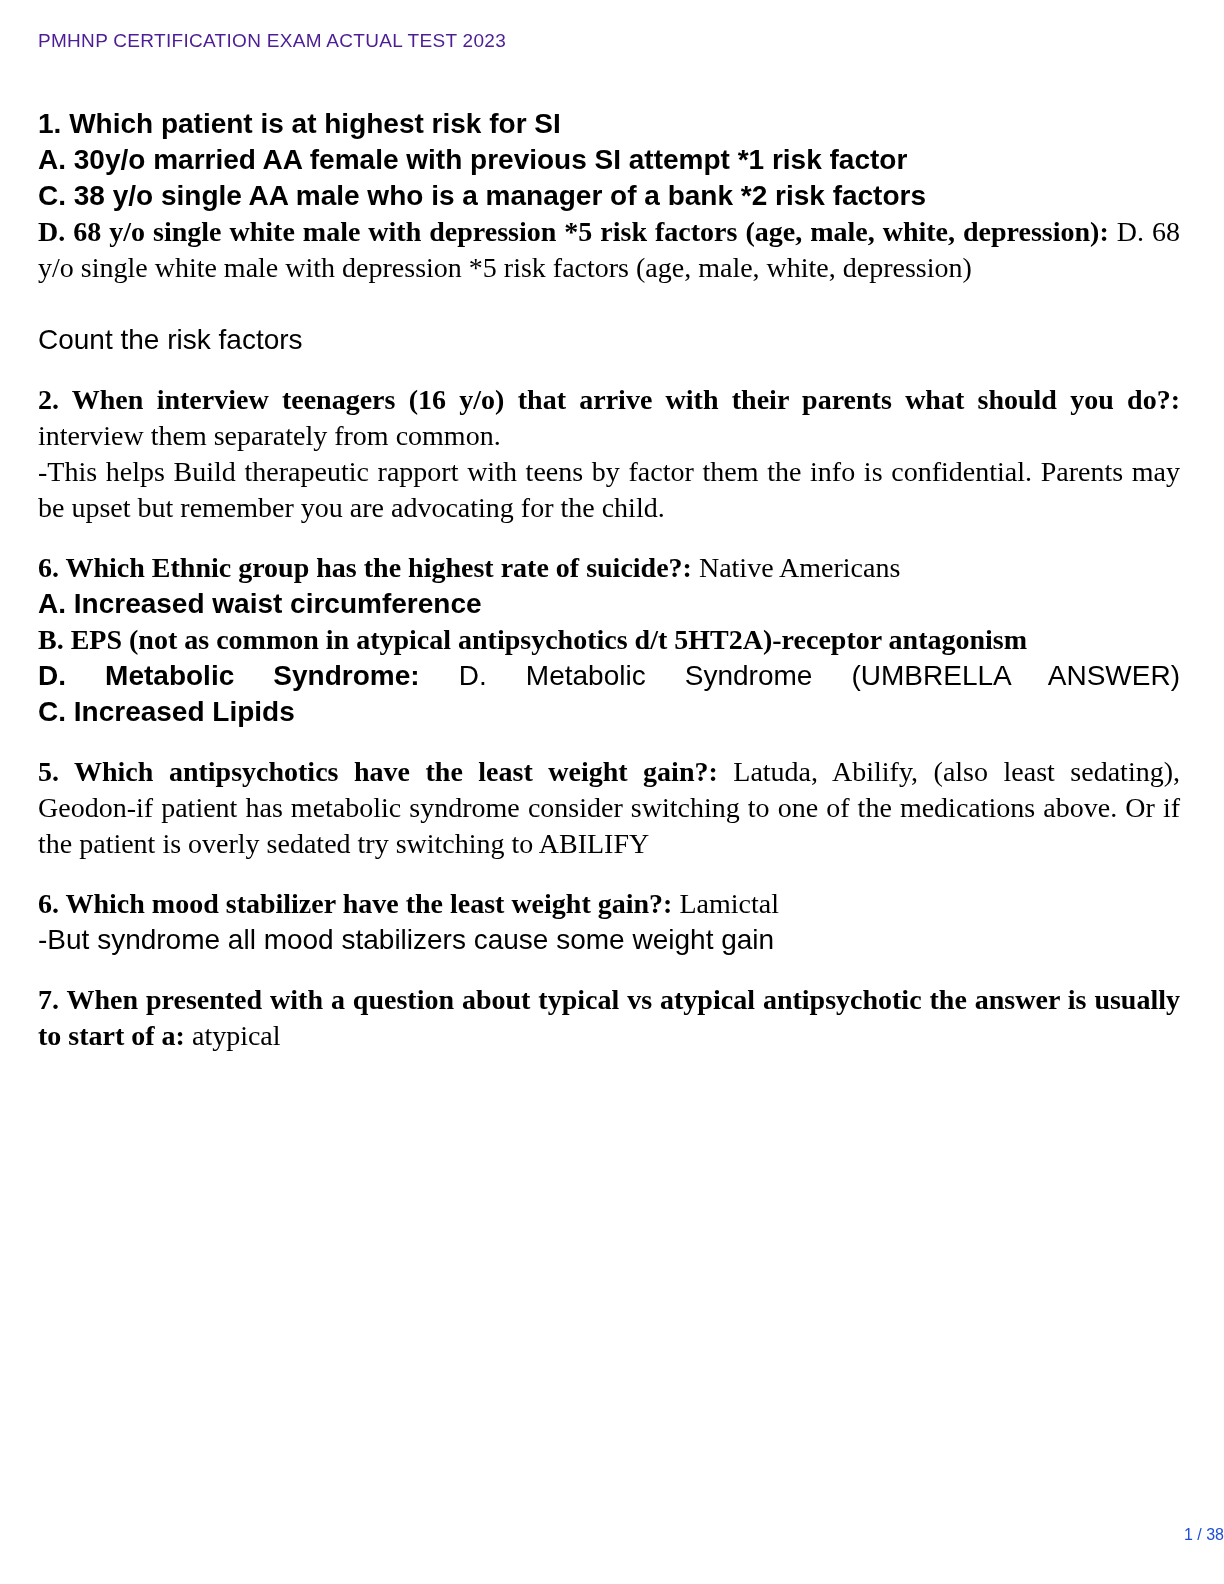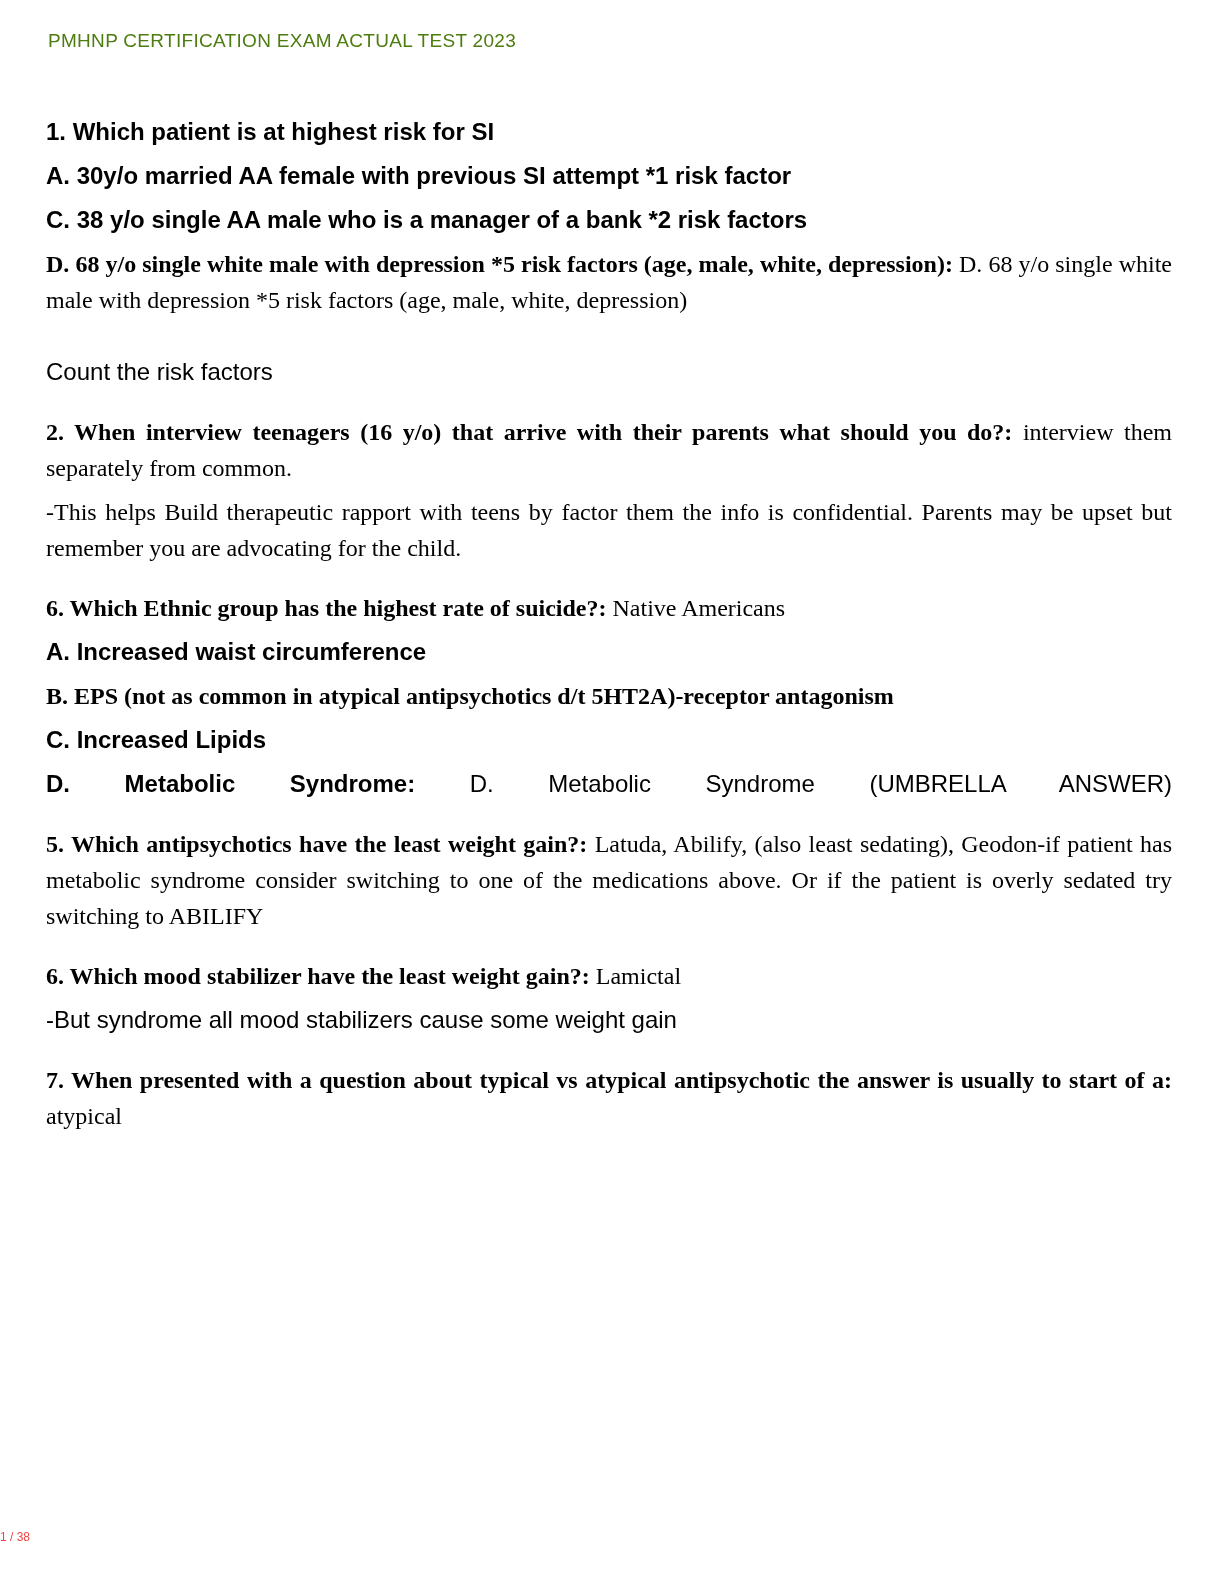--- a/index.html
+++ b/index.html
@@ -14,78 +14,78 @@
     margin: 0 auto;
     background: #ffffff;
     font-family: "Liberation Sans", sans-serif;
     color: #000000;
     overflow: hidden;
     box-sizing: border-box;
   }
   .doc-header {
     position: absolute;
     top: 30px;
-    left: 48px;
+    left: 38px;
     font-size: 19px;
     font-weight: 400;
     letter-spacing: 0.3px;
-    color: #4d7c0f;
+    color: #4c1d95;
   }
   .doc-content {
     position: absolute;
     top: 106px;
     left: 38px;
     width: 1142px;
   }
   .block {
-    margin: 8px;
+    margin: 0;
     padding: 0;
-    font-size: 24px;
+    font-size: 28px;
     line-height: 36px;
     color: #000000;
   }
   .block.line { text-align: left; }
   .block.para { text-align: justify; font-family: Liberation Serif, serif; }
   .block.para-flush {
     text-align: justify;
     text-align-last: justify;
   }
   .gap-q { margin-top: 24px; }
   .gap-blank { margin-top: 36px; }
   .run { font-weight: 400; }
   .run.bold { font-weight: 700; }
   .doc-footer {
     position: absolute;
     bottom: 40px;
     left: 0;
     width: 100%;
-    text-align: left;
-    font-size: 12px;
-    color: #ef4444;
+    text-align: right;
+    font-size: 16px;
+    color: #1d4ed8;
   }
 </style>
 </head>
 <body>
 
 <div class="page">
   <div class="doc-header">PMHNP CERTIFICATION EXAM ACTUAL TEST 2023</div>
 
   <div class="doc-content">
       <p class="block line"><span class="run bold">1. Which patient is at highest risk for SI</span></p>
       <p class="block line"><span class="run bold">A. 30y/o married AA female with previous SI attempt *1 risk factor</span></p>
       <p class="block line"><span class="run bold">C. 38 y/o single AA male who is a manager of a bank *2 risk factors</span></p>
       <p class="block para"><span class="run bold">D. 68 y/o single white male with depression *5 risk factors (age, male, white, depression): </span><span class="run">D. 68 y/o single white male with depression *5 risk factors (age, male, white, depression)</span></p>
       <p class="block line gap-blank"><span class="run">Count the risk factors</span></p>
       <p class="block para gap-q"><span class="run bold">2. When interview teenagers (16 y/o) that arrive with their parents what should you do?: </span><span class="run">interview them separately from common.</span></p>
       <p class="block para"><span class="run">-This helps Build therapeutic rapport with teens by factor them the info is confidential. Parents may be upset but remember you are advocating for the child.</span></p>
       <p class="block para gap-q"><span class="run bold">6. Which Ethnic group has the highest rate of suicide?: </span><span class="run">Native Americans</span></p>
       <p class="block line"><span class="run bold">A. Increased waist circumference</span></p>
       <p class="block para"><span class="run bold">B. EPS (not as common in atypical antipsychotics d/t 5HT2A)-receptor antagonism</span></p>
+      <p class="block para-flush"><span class="run bold">D. Metabolic Syndrome: </span><span class="run">D. Metabolic Syndrome (UMBRELLA ANSWER)</span></p>
       <p class="block line"><span class="run bold">C. Increased Lipids</span></p>
-      <p class="block para-flush"><span class="run bold">D. Metabolic Syndrome: </span><span class="run">D. Metabolic Syndrome (UMBRELLA ANSWER)</span></p>
       <p class="block para gap-q"><span class="run bold">5. Which antipsychotics have the least weight gain?: </span><span class="run">Latuda, Abilify, (also least sedating), Geodon-if patient has metabolic syndrome consider switching to one of the medications above. Or if the patient is overly sedated try switching to ABILIFY</span></p>
       <p class="block para gap-q"><span class="run bold">6. Which mood stabilizer have the least weight gain?: </span><span class="run">Lamictal</span></p>
       <p class="block line"><span class="run">-But syndrome all mood stabilizers cause some weight gain</span></p>
       <p class="block para gap-q"><span class="run bold">7. When presented with a question about typical vs atypical antipsychotic the answer is usually to start of a: </span><span class="run">atypical</span></p>
     </div>
 
   <div class="doc-footer">1 / 38</div>
 </div>
 
 </body></html>

